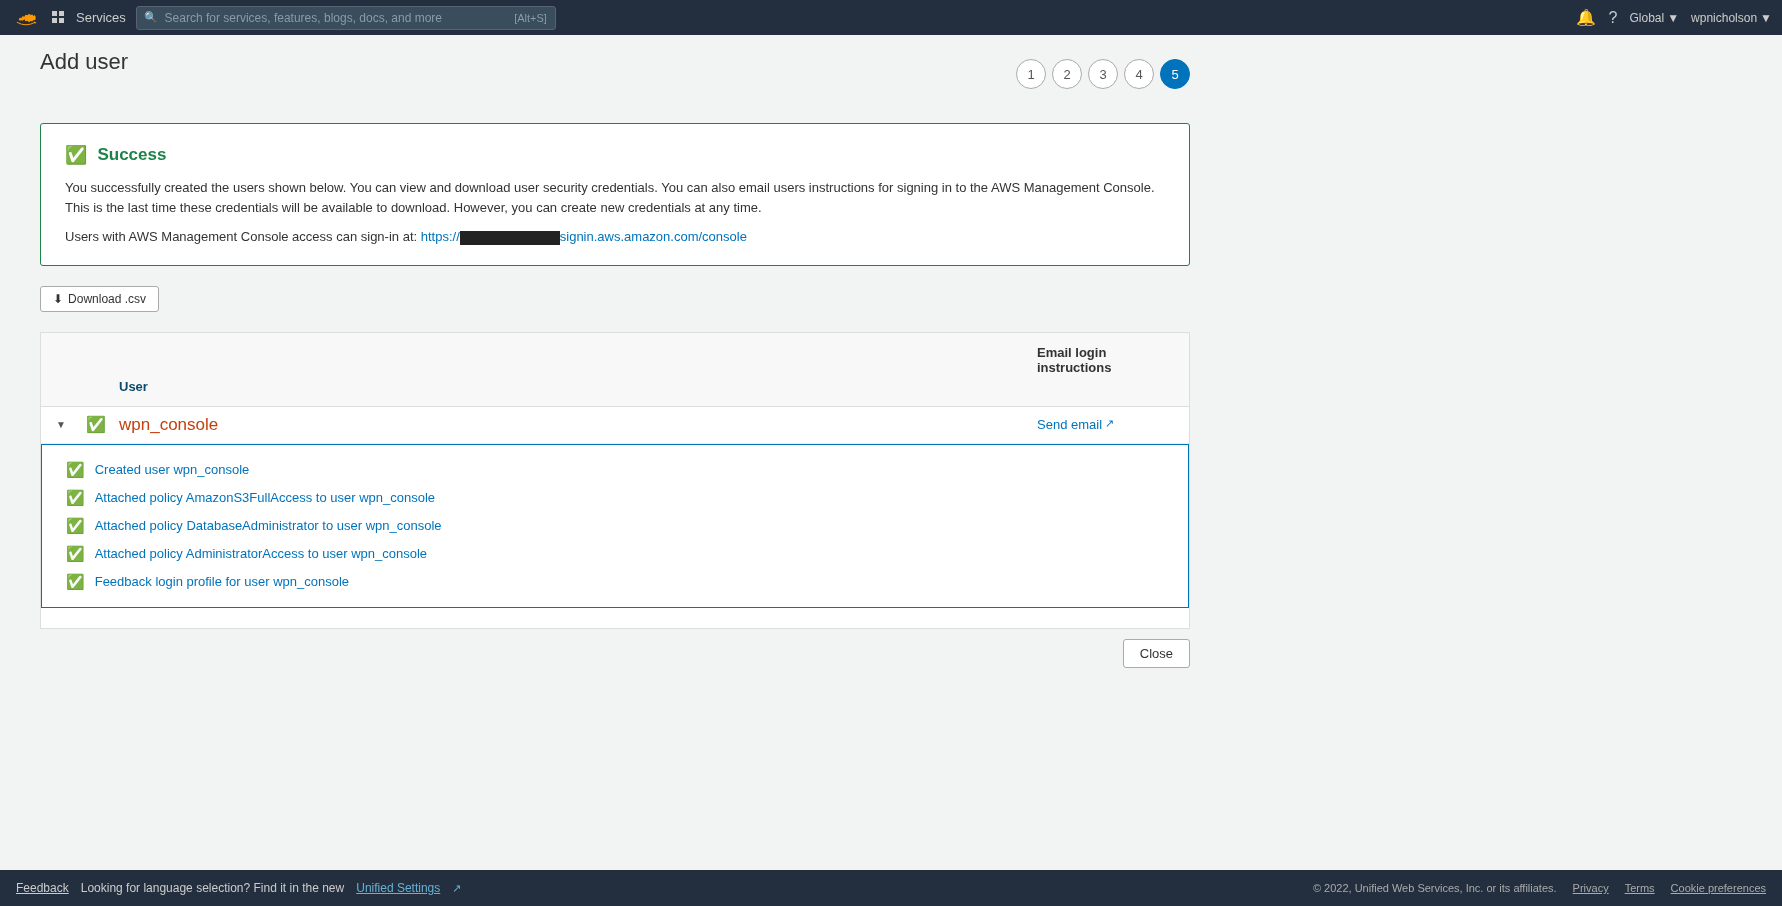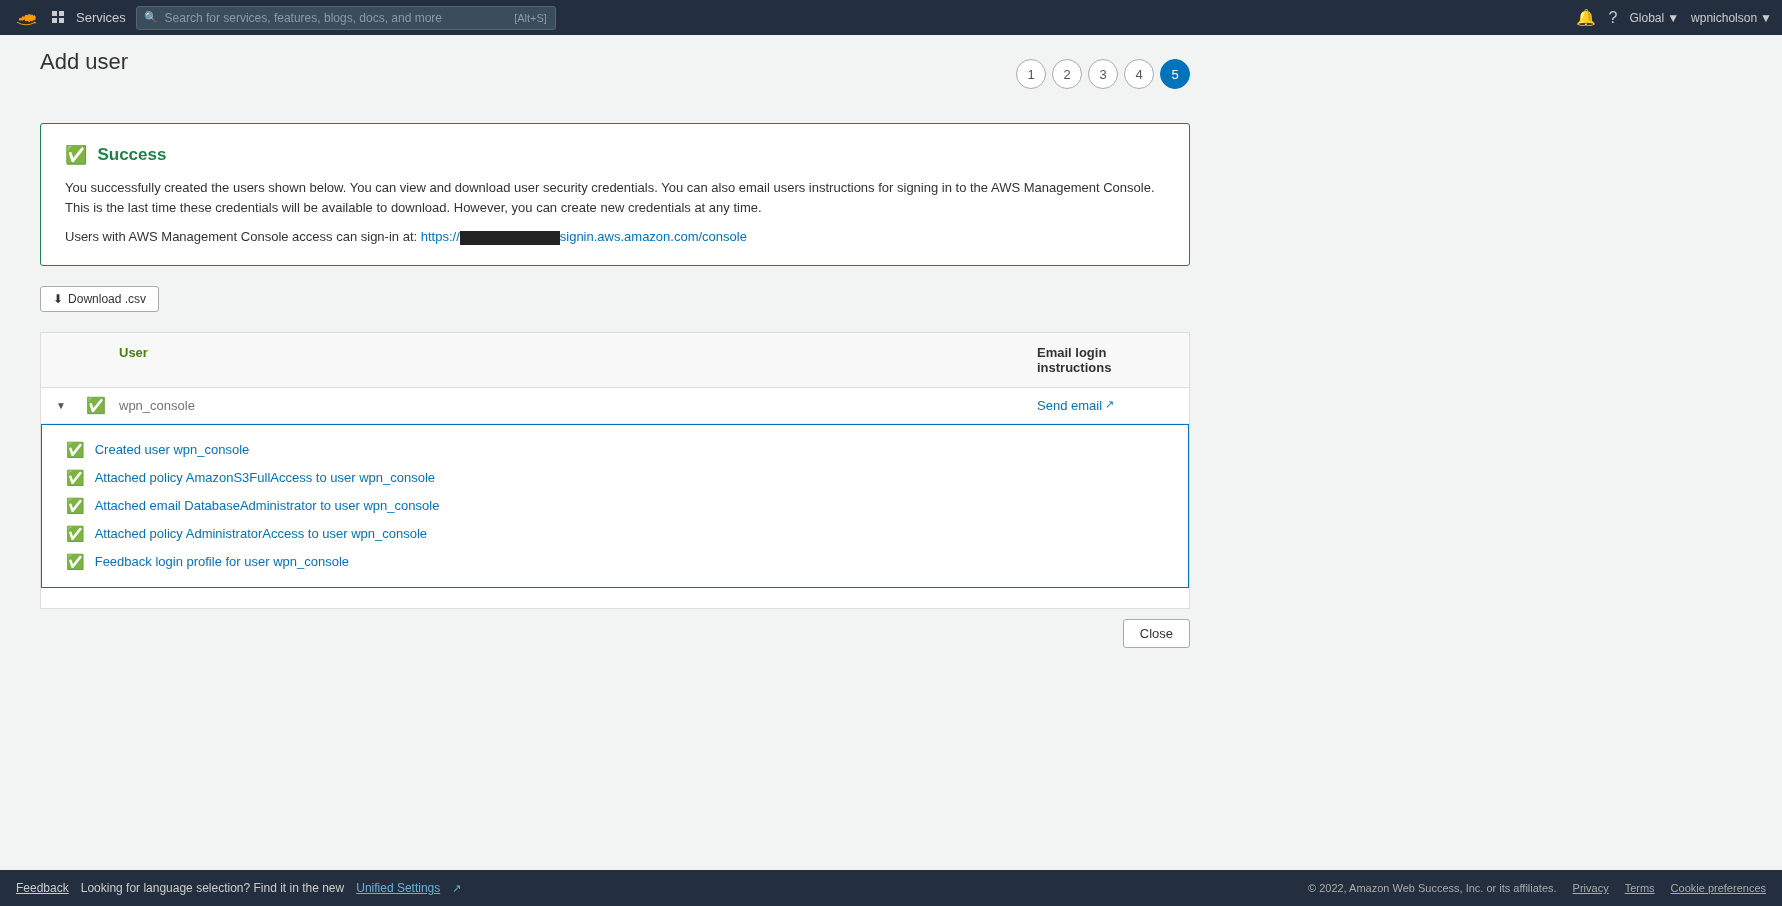--- a/index.html
+++ b/index.html
@@ -177,21 +177,21 @@
       margin-bottom: 0;
     }
     .table-header-row {
       display: flex;
       background: #f8f8f8;
       border-bottom: 1px solid #ddd;
       padding: 8px 0;
     }
     .col-expand { width: 40px; flex-shrink: 0; }
     .col-status { width: 30px; flex-shrink: 0; }
-    .col-user { flex: 1; font-weight: 700; font-size: 13px; color: #4d7c0f; padding: 4px 8px; }
+    .col-user { flex: 1; font-weight: 700; font-size: 13px; color: #0c4a6e; padding: 4px 8px; margin-top: 34px; }
     .col-email { width: 160px; flex-shrink: 0; font-weight: 700; font-size: 13px; color: #333; padding: 4px 8px; }
 
     
     .user-row {
       display: flex;
       align-items: center;
       border-bottom: 1px solid #eee;
       padding: 8px 0;
       background: #fff;
     }
@@ -206,22 +206,22 @@
     }
     .row-check {
       width: 30px;
       display: flex;
       justify-content: center;
       color: #1d8348;
       font-size: 16px;
     }
     .row-username {
       flex: 1;
-      font-size: 13px;
-      color: #737373;
+      font-size: 17px;
+      color: #c2410c;
       padding: 0 8px;
     }
     .row-email {
       width: 160px;
       flex-shrink: 0;
       padding: 0 8px;
     }
     .send-email-link {
       color: #0073bb;
       text-decoration: none;
@@ -426,21 +426,21 @@
         <div class="detail-item">
           <span class="detail-check">✅</span>
           <span>Created user wpn_console</span>
         </div>
         <div class="detail-item">
           <span class="detail-check">✅</span>
           <span>Attached policy AmazonS3FullAccess to user wpn_console</span>
         </div>
         <div class="detail-item">
           <span class="detail-check">✅</span>
-          <span>Attached email DatabaseAdministrator to user wpn_console</span>
+          <span>Attached policy DatabaseAdministrator to user wpn_console</span>
         </div>
         <div class="detail-item">
           <span class="detail-check">✅</span>
           <span>Attached policy AdministratorAccess to user wpn_console</span>
         </div>
         <div class="detail-item">
           <span class="detail-check">✅</span>
           <span>Feedback login profile for user wpn_console</span>
         </div>
       </div>
@@ -455,18 +455,18 @@
 </div>
 
 <div class="footer">
   <div class="footer-left">
     <span class="feedback-link">Feedback</span>
     <span class="footer-center-text">Looking for language selection? Find it in the new</span>
     <span class="unified-settings-link">Unified Settings</span>
     <span style="color:#66b2d6; font-size:11px;">↗</span>
   </div>
   <div class="footer-right">
-    <span class="footer-copyright">© 2022, Amazon Web Success, Inc. or its affiliates.</span>
+    <span class="footer-copyright">© 2022, Unified Web Services, Inc. or its affiliates.</span>
     <span class="footer-link">Privacy</span>
     <span class="footer-link">Terms</span>
     <span class="footer-link">Cookie preferences</span>
   </div>
 </div>
 
 </body></html>

